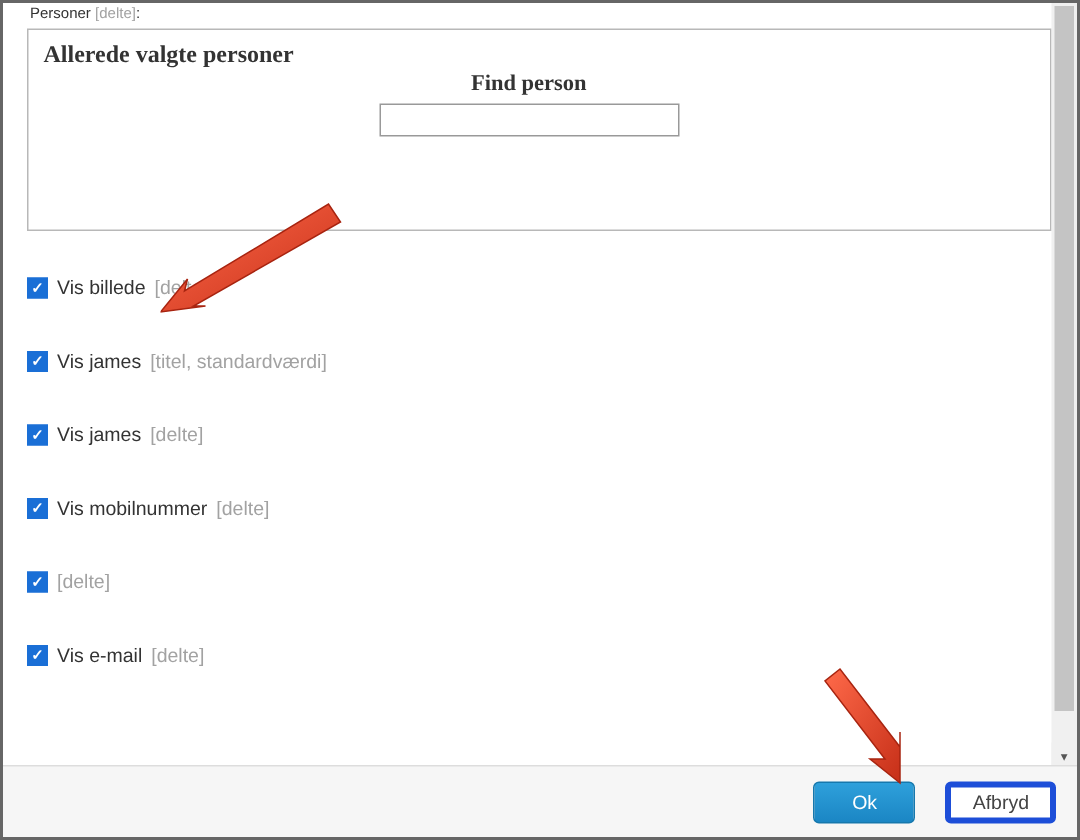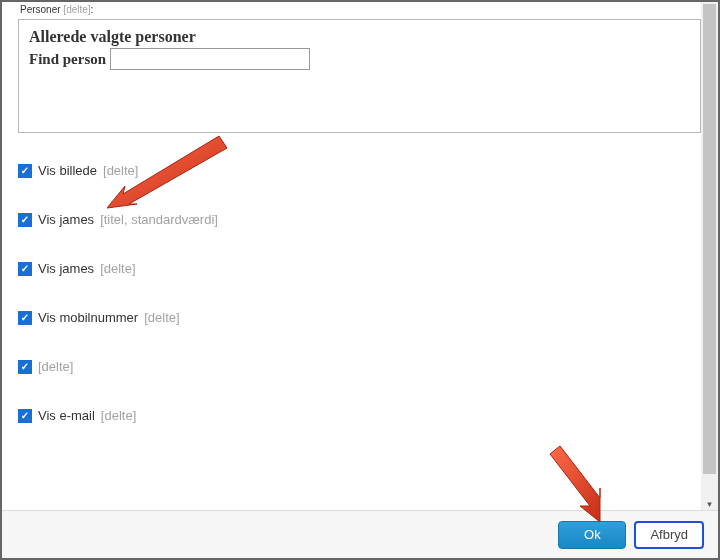--- a/index.html
+++ b/index.html
@@ -76,20 +76,21 @@
     cursor: pointer;
   }
   .person-line .uname { color:#333; }
   .find-row {
     font-family: "Times New Roman", serif;
     font-size: 15px;
     font-weight: bold;
     display:flex;
     align-items:center;
     gap:4px;
+    flex-direction:column;
   }
   .find-row input {
     width: 200px;
     height: 22px;
     border:1px solid #999;
     font-family: inherit;
     font-size:14px;
     padding:1px 3px;
   }
   .checkbox-row {
@@ -112,40 +113,40 @@
   .footer {
     position:absolute;
     left:0; bottom:0;
     width:716px;
     height:48px;
     background:#f6f6f6;
     border-top:1px solid #ddd;
     display:flex;
     align-items:center;
     justify-content:flex-end;
-    gap:8px;
+    gap:20px;
     padding-right:14px;
   }
   .btn {
     min-width:68px;
     height:28px;
     border-radius:4px;
     font-size:13px;
     display:flex;align-items:center;justify-content:center;
     cursor:pointer;
     padding:0 14px;
   }
   .btn-primary {
     background: linear-gradient(#2ea0db,#1b86c4);
     border:1px solid #1678ad;
     color:#fff;
   }
   .btn-default {
     background:#fff;
-    border:2px solid #1d4ed8;
+    border:4px solid #1d4ed8;
     color:#444;
   }
   
   .arrow {
     position:absolute;
     pointer-events:none;
   }
   .arrow svg { display:block; }
 </style>
 </head>

